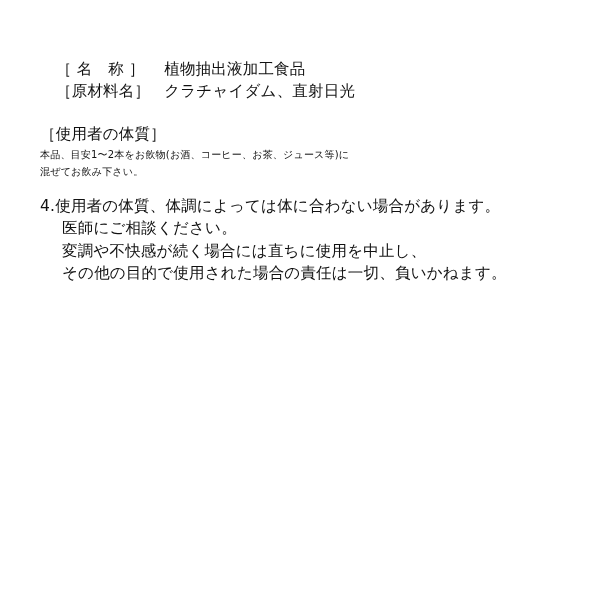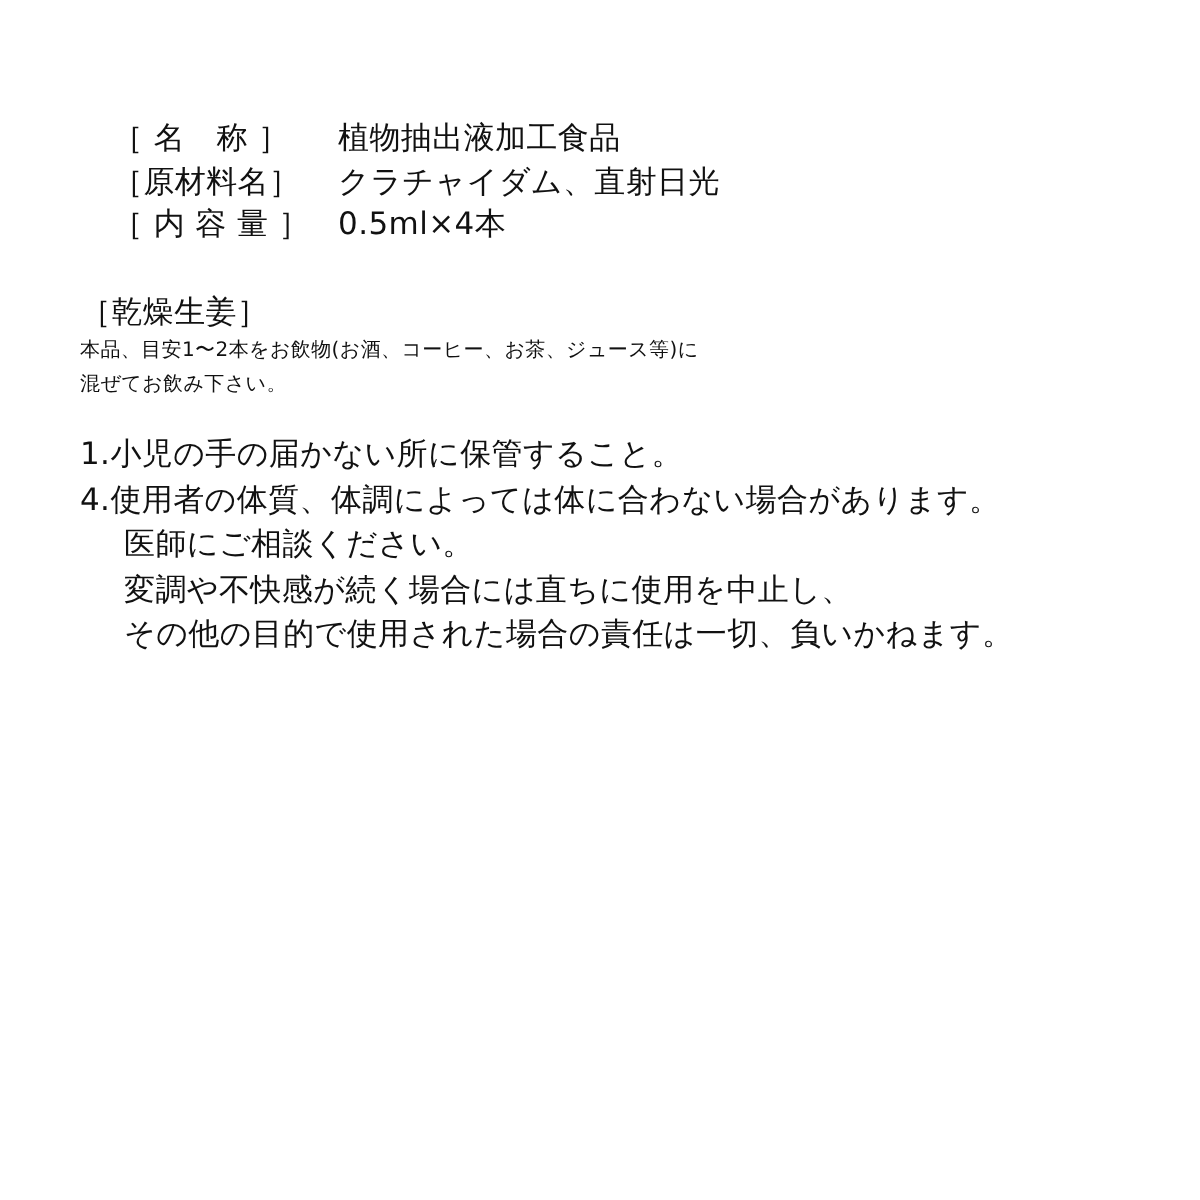--- a/index.html
+++ b/index.html
@@ -76,35 +76,30 @@
     <table class="spec-table">
       <tbody>
         <tr>
           <td class="spec-label">［ 名　称 ］</td>
           <td class="spec-value">植物抽出液加工食品</td>
         </tr>
         <tr>
           <td class="spec-label">［原材料名］</td>
           <td class="spec-value">クラチャイダム、直射日光</td>
         </tr>
-        <tr>
-          <td class="spec-label">［ 内 容 量 ］</td>
-          <td class="spec-value">0.5ml×4本</td>
-        </tr>
       </tbody>
     </table>
 
     <div class="block">
-      <div class="block-heading">［乾燥生姜］</div>
+      <div class="block-heading">［使用者の体質］</div>
       <div class="block-line">本品、目安1〜2本をお飲物(お酒、コーヒー、お茶、ジュース等)に</div>
       <div class="block-line">混ぜてお飲み下さい。</div>
     </div>
 
     <div class="block">
-      <div class="numbered-line">1.小児の手の届かない所に保管すること。</div>
       <div class="numbered-line">4.使用者の体質、体調によっては体に合わない場合があります。</div>
       <div class="numbered-line indent-1">医師にご相談ください。</div>
       <div class="numbered-line indent-1">変調や不快感が続く場合には直ちに使用を中止し、</div>
       <div class="numbered-line indent-1">その他の目的で使用された場合の責任は一切、負いかねます。</div>
     </div>
 
   </div>
 </div>
 
 </body></html>

